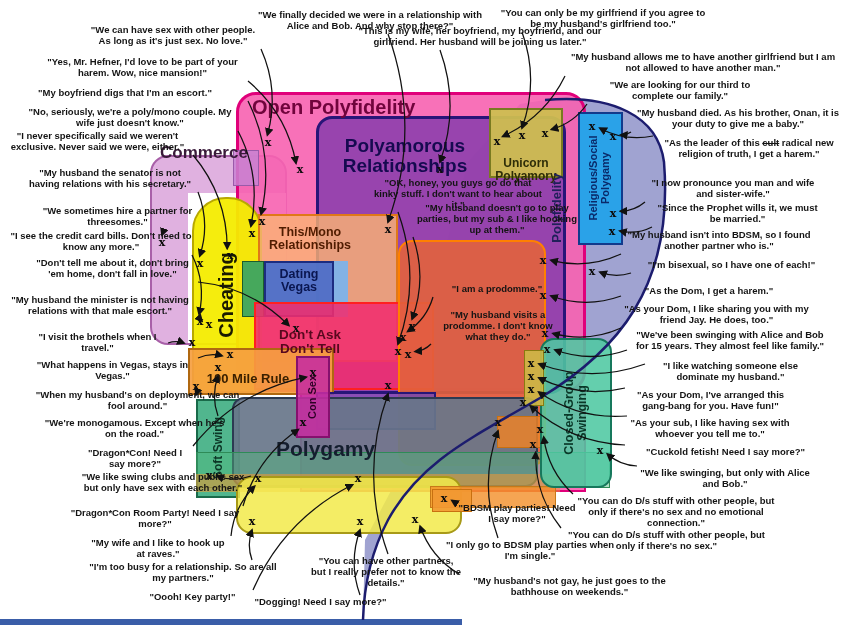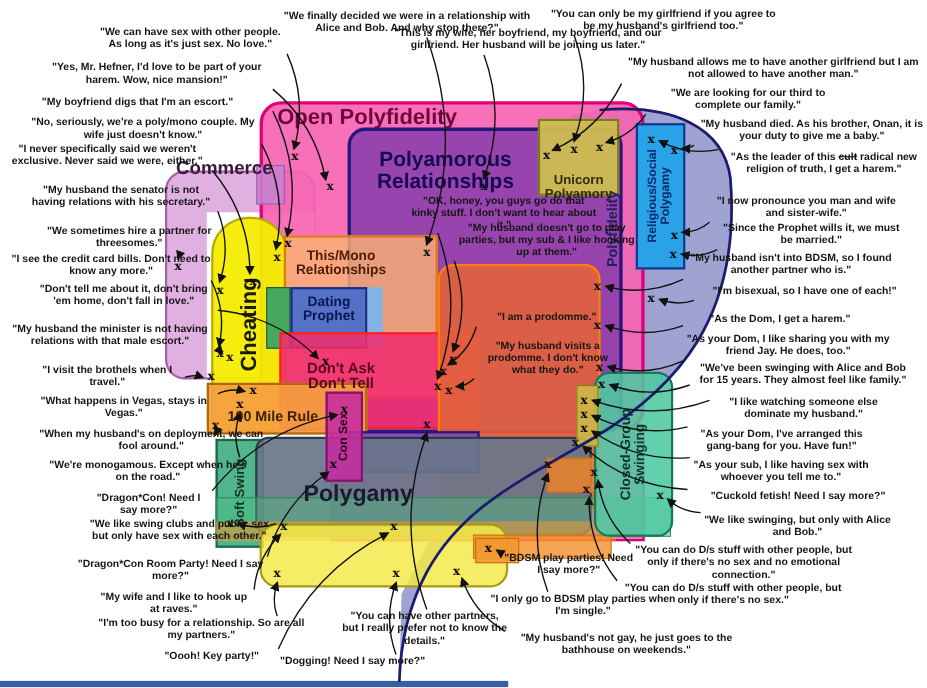--- a/index.html
+++ b/index.html
@@ -109,21 +109,21 @@
     <div class="rlabel vlabel" style="font-size: 11px; color: rgb(10, 42, 106); left: 600px; top: 178px;">Religious/Social
 Polygamy</div>
     <div class="region" style="left: 0px; top: 0px; width: 0px; height: 0px; background: transparent;"></div>
     <div class="rlabel vlabel" style="font-size: 13px; color: rgb(32, 32, 90); left: 557px; top: 208px;">Polyfidelity</div>
     <div class="region" style="left: 258px; top: 214px; width: 140px; height: 148px; background: rgba(250, 178, 116, 0.82); border: 2px solid rgb(224, 120, 24);"></div>
     <div class="rlabel" style="font-size: 12.5px; color: rgb(80, 28, 0); left: 262px; top: 226px; width: 96px; text-align: center;">This/Mono
 Relationships</div>
     <div class="region" style="left: 242px; top: 261px; width: 22px; height: 56px; background: rgb(70, 168, 92); border: 1.5px solid rgb(28, 92, 44);"></div>
     <div class="region" style="left: 264px; top: 261px; width: 70px; height: 56px; background: rgba(70, 110, 205, 0.92); border: 2px solid rgb(28, 44, 128);"></div>
     <div class="rlabel" style="font-size: 12.5px; color: rgb(10, 22, 80); left: 264px; top: 268px; width: 70px; text-align: center;">Dating
-Prophet</div>
+Vegas</div>
     <div class="region" style="left: 334px; top: 261px; width: 14px; height: 56px; background: rgba(120, 180, 240, 0.9);"></div>
     <div class="region" style="left: 254px; top: 302px; width: 180px; height: 88px; background: rgba(240, 45, 110, 0.88); border: 2.5px solid rgb(255, 32, 32);"></div>
     <div class="rlabel" style="font-size: 13.5px; color: rgb(88, 8, 30); left: 262px; top: 328px; width: 96px; text-align: center;">Don't Ask
 Don't Tell</div>
     <div class="region" style="left: 188px; top: 348px; width: 146px; height: 47px; background: rgba(245, 158, 64, 0.92); border: 2px solid rgb(176, 104, 16);"></div>
     <div class="rlabel" style="font-size: 13px; color: rgb(58, 32, 0); left: 196px; top: 372px; width: 104px; text-align: center;">100 Mile Rule</div>
     <div class="region" style="left: 233px; top: 150px; width: 26px; height: 36px; background: rgba(200, 130, 210, 0.85); border: 1.5px solid rgb(154, 90, 170);"></div>
     <div class="region" style="left: 398px; top: 240px; width: 148px; height: 226px; background: rgba(226, 99, 60, 0.9); border: 2.5px solid rgb(255, 128, 0); border-radius: 14px;"></div>
     <div class="region" style="left: 316px; top: 392px; width: 120px; height: 38px; background: rgba(110, 70, 180, 0.8); border: 2px solid rgb(40, 21, 120);"></div>
     <div class="region" style="left: 196px; top: 399px; width: 44px; height: 99px; background: rgba(72, 178, 136, 0.95); border: 2px solid rgb(26, 106, 74);"></div>

